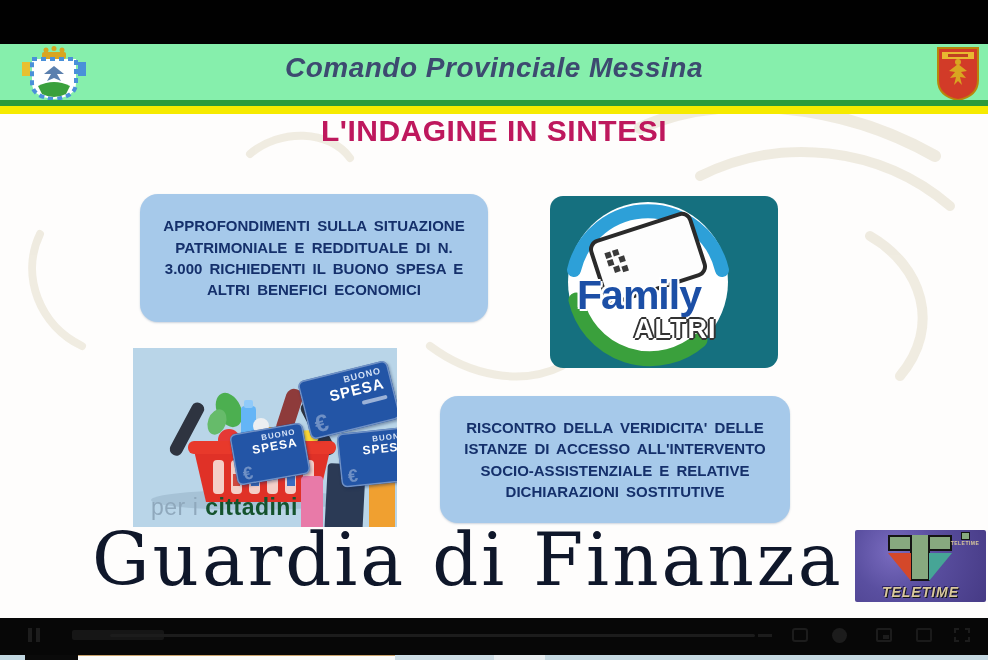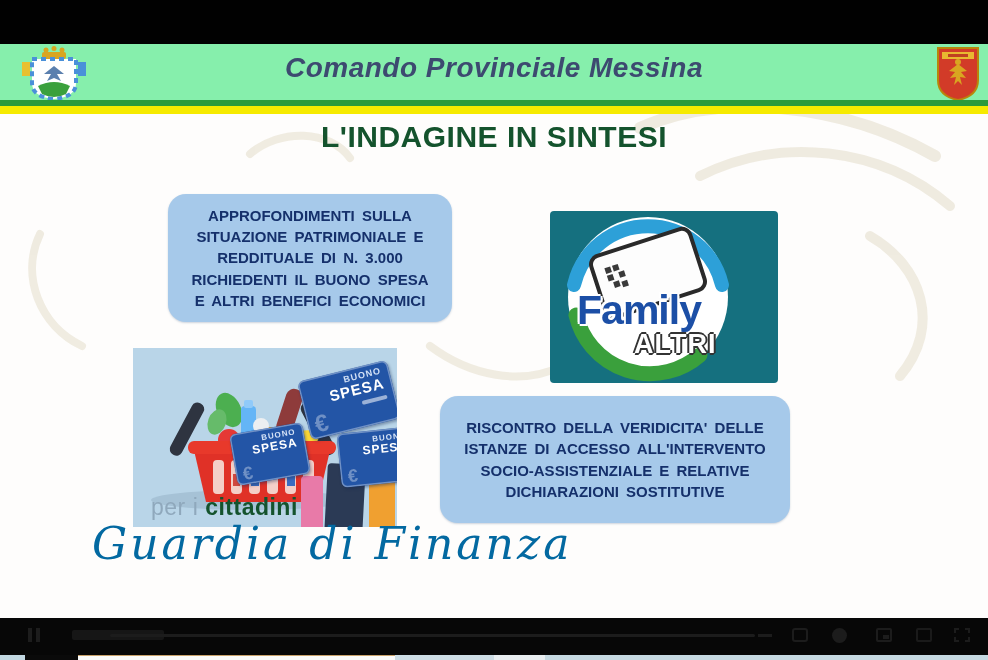--- a/index.html
+++ b/index.html
@@ -14,53 +14,53 @@
   .header-title { position:absolute; left:0; top:8px; width:100%; text-align:center;
     font-size:28px; font-weight:bold; font-style:italic; color:#3d4a70; letter-spacing:.5px; }
   .crest-left { position:absolute; left:8px; top:2px; }
   .crest-right { position:absolute; right:6px; top:2px; }
   .stripe-green { position:absolute; left:0; top:100px; width:988px; height:6px; background:#2c9a3c; }
   .stripe-yellow { position:absolute; left:0; top:106px; width:988px; height:8px; background:#f6ea00; }
 
   
   .content { position:absolute; left:0; top:114px; width:988px; height:504px; background:#fefdfc; overflow:hidden; }
   .swirls { position:absolute; left:0; top:0; }
-  .slide-title { position:absolute; left:0; top:6px; width:988px; text-align:center;
-    font-size:30px; font-weight:bold; color:#14532d; letter-spacing:.5px; }
+  .slide-title { position:absolute; left:0; top:0; width:988px; text-align:center;
+    font-size:30px; font-weight:bold; color:#be185d; letter-spacing:.5px; }
 
   .info-box { position:absolute; background:#a6c9ea; border-radius:18px;
     display:flex; align-items:center; justify-content:center; text-align:center;
     color:#15306b; font-weight:bold; font-size:15px; line-height:1.42; word-spacing:3px;
     padding:12px 18px; box-shadow:0 1px 2px rgba(60,90,130,.25); }
-  .box1 { left:168px; top:80px; width:284px; height:128px; }
+  .box1 { left:140px; top:80px; width:348px; height:128px; }
   .box2 { left:440px; top:282px; width:350px; height:127px; }
 
   
-  .family-card { position:absolute; left:550px; top:97px; width:228px; height:172px; background:#15707f; border-radius:4px; }
+  .family-card { position:absolute; left:550px; top:82px; width:228px; height:172px; background:#15707f; border-radius:13px; }
   .fc-word1 { position:absolute; left:0px; top:76px; width:178px; text-align:center;
     font-size:41px; font-weight:bold; color:#1c4fa6; letter-spacing:-1px;
     text-shadow:-2px 0 0 #fff, 2px 0 0 #fff, 0 -2px 0 #fff, 0 2px 0 #fff, -2px -2px 0 #fff, 2px 2px 0 #fff; }
   .fc-word2 { position:absolute; left:84px; top:118px; font-size:27px; font-weight:bold; color:#fefefe; letter-spacing:1px;
     text-shadow:-2px 0 0 #333, 2px 0 0 #333, 0 -2px 0 #333, 0 2px 0 #333, 1px 1px 0 #333, -1px -1px 0 #333; }
 
   
   .basket { position:absolute; left:133px; top:234px; width:264px; height:179px; background:#b9d5e8; overflow:hidden; }
   .basket-caption { position:absolute; left:18px; top:146px; font-size:23px; color:#8fa8bc; letter-spacing:.5px; }
   .basket-caption b { color:#14532d; }
   .bcard { position:absolute; background:#2355a6; border-radius:6px;
     box-shadow: inset 0 0 0 1.5px rgba(255,255,255,.35), 1px 2px 3px rgba(20,40,80,.4); overflow:hidden; }
   .bc-l1 { text-align:right; padding:5px 8px 0 0; font-size:9px; font-weight:bold; color:#d4e2f6; letter-spacing:1px; line-height:1; }
   .bc-l2 { text-align:right; padding:0 8px 0 0; font-size:15px; font-weight:bold; color:#fff; letter-spacing:1px; line-height:1.1; }
   .bc-dash { position:absolute; right:8px; top:34px; width:26px; height:4px; background:rgba(255,255,255,.55); border-radius:2px; }
   .bc-euro { position:absolute; left:7px; bottom:0px; font-size:24px; font-weight:bold; color:rgba(255,255,255,.35); }
   .arm { position:absolute; border-radius:4px 4px 0 0; }
 
   
   .watermark { position:absolute; left:92px; top:404px; width:760px;
-    font-family:"DejaVu Serif", serif; font-style:italic; font-size:44px; color:#0369a1; letter-spacing:3px; white-space:nowrap; }
+    font-family:"DejaVu Serif", serif; font-size:72px; color:#0f172a; letter-spacing:3px; white-space:nowrap; }
 
   
   .teletime { position:absolute; left:855px; top:416px; width:131px; height:72px; border-radius:2px; overflow:hidden;
     background:radial-gradient(circle at 30% 30%, #7a6cc0 0%, #5a4fa0 40%, #463a85 100%); }
   .tt-cross { position:absolute; left:33px; top:5px; width:64px; height:16px; background:#87a97f; border:2px solid #141414; }
   .tt-stem  { position:absolute; left:55px; top:5px; width:20px; height:46px; background:#87a97f; border:2px solid #141414; border-top:none; }
   .tt-red  { position:absolute; left:33px; top:23px; width:23px; height:28px; background:#d4482a; clip-path:polygon(0 0,100% 0,100% 100%); }
   .tt-teal { position:absolute; left:74px; top:23px; width:23px; height:28px; background:#46a596; clip-path:polygon(0 0,100% 0,0 100%); }
   .tt-name { position:absolute; left:0; bottom:2px; width:100%; text-align:center;
     font-size:14px; font-weight:bold; font-style:italic; color:#d9c89c; letter-spacing:1px;
@@ -228,20 +228,31 @@
         <div class="bc-l1" style="font-size:8px;">BUONO</div>
         <div class="bc-l2" style="font-size:12px;">SPESA</div>
         <div class="bc-euro" style="font-size:18px;">€</div>
       </div>
 
       <div class="basket-caption"><span>per i </span><b>cittadini</b></div>
     </div>
 
     <div class="watermark">Guardia di Finanza</div>
 
+    <div class="teletime">
+      <div class="tt-cross"></div>
+      <div class="tt-stem"></div>
+      <div class="tt-red"></div>
+      <div class="tt-teal"></div>
+      <div class="tt-name">TELETIME</div>
+      <div class="tt-mini">
+        <div class="tt-mini-t"></div>
+        <div class="tt-mini-name">TELETIME</div>
+      </div>
+    </div>
   </div>
 
   <div class="player-bar">
     <div class="pb-pause">
         <span></span>
         <span></span>
       </div>
     <div class="pb-time"></div>
     <div class="pb-icon pb-dash"></div>
     <div class="pb-icon pb-cc"></div>

